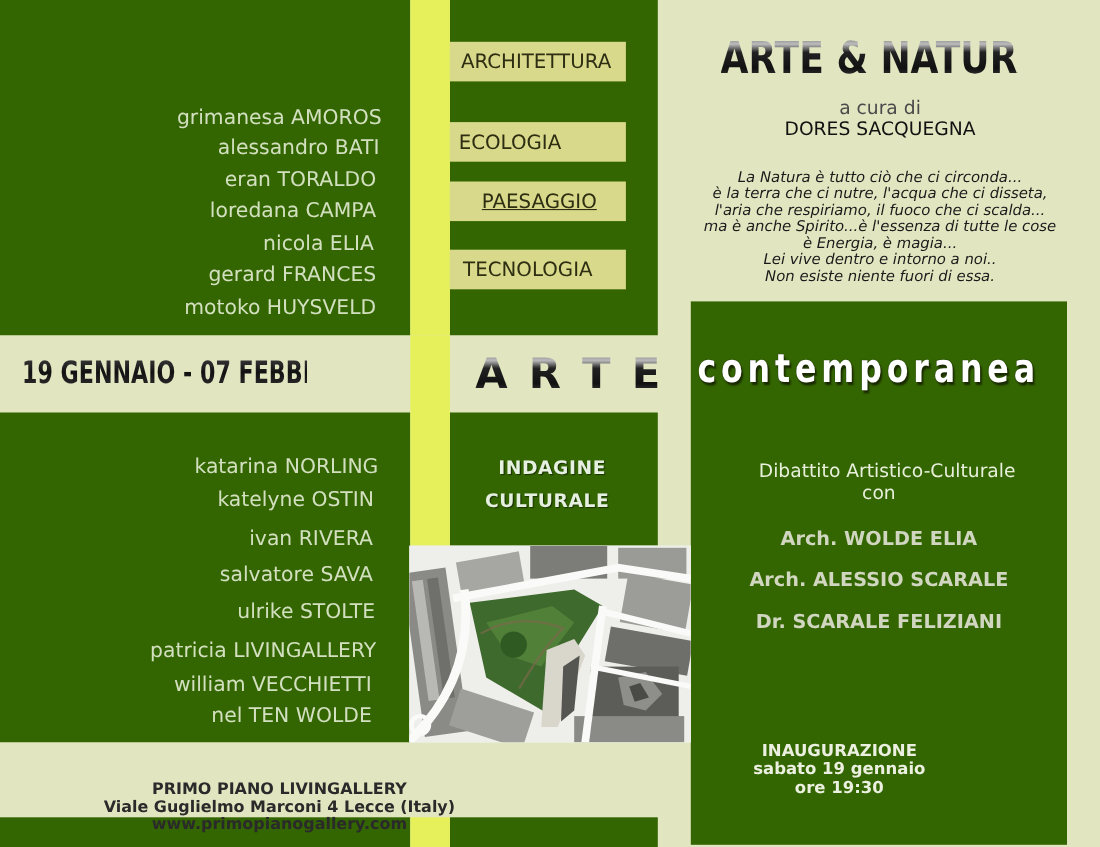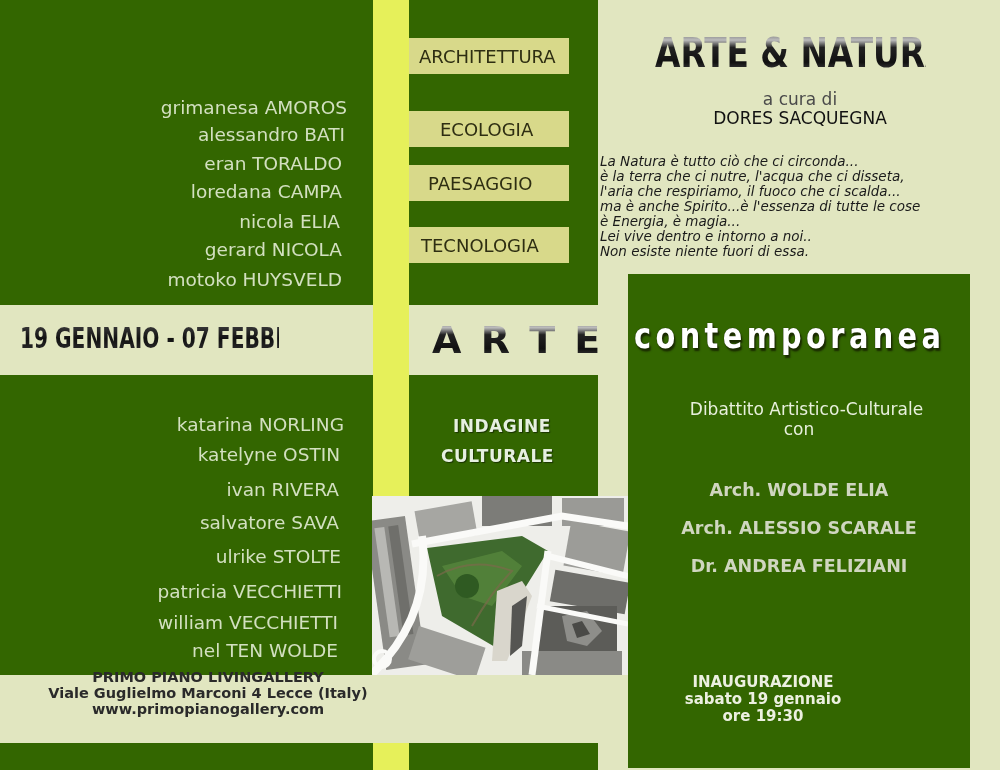--- a/index.html
+++ b/index.html
@@ -12,21 +12,21 @@
   
   .names { right: 0; text-align: right; color: #d3e0c0; font-size: 18.5px; }
   .names div { position: absolute; right: 0; white-space: nowrap; }
 
   .tag { background: #d8d98a; color: #2e2e12; font-size: 18px; display: flex; align-items: center; }
 
   .metal { background: linear-gradient(180deg, #5a5a5a 0%, #bcbcbc 22%, #222 38%, #111 70%, #555 100%);
            -webkit-background-clip: text; background-clip: text; color: transparent; font-weight: bold; }
   .title-main { font-family: "DejaVu Sans", sans-serif; font-weight: bold; font-size: 40px; letter-spacing: 0px; transform: scaleX(0.82); transform-origin: left top; white-space: nowrap; }
 
-  .quote { font-style: italic; color: #1a1a1a; font-size: 13.5px; line-height: 15px; }
+  .quote { font-style: italic; color: #1a1a1a; font-size: 13.5px; line-height: 15px; text-align: center; }
 
   .contemp { color: #ffffff; font-family: "DejaVu Sans", sans-serif; font-weight: bold; font-size: 36px; letter-spacing: 5.5px;
              text-shadow: 2px 3px 2px #1a2a00, 0 0 1px #000; transform: scaleX(0.8); transform-origin: left top; white-space: nowrap; }
 
   .speaker { color: #d0d6c0; font-weight: bold; font-size: 17.5px; text-align: center; position: absolute; left: 0; width: 100%; }
 
   .gallery { color: #2a2a2a; font-weight: bold; font-size: 14.5px; line-height: 16px; text-align: center; }
 
   .map-bg { background: #f3f3f0; overflow: hidden; }
 </style>
@@ -45,31 +45,31 @@
 <div class="abs yellow" style="left:373px;top:305px;width:36px;height:191px;"></div>
 <div class="abs yellow" style="left:373px;top:743px;width:36px;height:27px;"></div>
 <div class="abs green" style="left:628px;top:274px;width:342px;height:494px;"></div>
 
 <div class="abs names" style="left:0;top:0;width:348px;height:305px;">
   <div style="top:97px;right:1px;">grimanesa AMOROS</div>
   <div style="top:124px;right:3px;">alessandro BATI</div>
   <div style="top:153px;right:6px;">eran TORALDO</div>
   <div style="top:181px;right:6px;">loredana CAMPA</div>
   <div style="top:211px;right:8px;">nicola ELIA</div>
-  <div style="top:239px;right:6px;">gerard NICOLA</div>
+  <div style="top:239px;right:6px;">gerard FRANCES</div>
   <div style="top:269px;right:6px;">motoko HUYSVELD</div>
 </div>
 
 <div class="abs tag" style="left:409px;top:38px;width:160px;height:36px;padding-left:10px;box-sizing:border-box;">
   <span>ARCHITETTURA</span>
 </div>
-<div class="abs tag" style="left:409px;top:111px;width:160px;height:36px;padding-left:31px;box-sizing:border-box;">
+<div class="abs tag" style="left:409px;top:111px;width:160px;height:36px;padding-left:8px;box-sizing:border-box;">
   <span>ECOLOGIA</span>
 </div>
-<div class="abs tag" style="left:409px;top:165px;width:160px;height:36px;padding-left:19px;box-sizing:border-box;">
+<div class="abs tag" style="left:409px;top:165px;width:160px;height:36px;padding-left:29px;box-sizing:border-box;text-decoration:underline;">
   <span>PAESAGGIO</span>
 </div>
 <div class="abs tag" style="left:409px;top:227px;width:160px;height:36px;padding-left:12px;box-sizing:border-box;">
   <span>TECNOLOGIA</span>
 </div>
 
 <div class="abs" style="left:655px;top:30px;width:330px;">
   <div class="metal title-main">ARTE &amp; NATURA</div>
 </div>
 <div class="abs" style="left:600px;top:89px;width:400px;text-align:center;font-size:17px;color:#4a4a4a;padding-left:0px;">a cura di</div>
@@ -89,46 +89,46 @@
   <div class="metal" style="font-size:28px;transform:scaleX(0.72);transform-origin:left top;white-space:nowrap;background:linear-gradient(180deg,#444 0%,#111 50%,#333 100%);-webkit-background-clip:text;background-clip:text;color:transparent;">19 GENNAIO - 07 FEBBRAIO 2013</div>
 </div>
 <div class="abs" style="left:432px;top:318px;">
   <div class="metal" style="font-size:38px;letter-spacing:3px;white-space:nowrap;">A R T E</div>
 </div>
 
 <div class="abs" style="left:634px;top:315px;width:400px;">
   <div class="contemp">contemporanea</div>
 </div>
 <div class="abs" style="left:628px;top:399px;width:342px;text-align:center;color:#e8f0dc;font-size:17px;line-height:20px;">
-  <div style="padding-left:15px;">Dibattito Artistico-Culturale</div>
+  <div style="padding-left:15px;margin-top:20px;">Dibattito Artistico-Culturale</div>
   <div>con</div>
 </div>
 <div class="abs" style="left:628px;top:480px;width:342px;height:150px;">
   <div class="speaker" style="top:0px;">Arch. WOLDE ELIA</div>
   <div class="speaker" style="top:38px;">Arch. ALESSIO SCARALE</div>
-  <div class="speaker" style="top:76px;">Dr. ANDREA FELIZIANI</div>
+  <div class="speaker" style="top:76px;">Dr. SCARALE FELIZIANI</div>
 </div>
 <div class="abs" style="left:592px;top:674px;width:342px;text-align:center;color:#ecf0e0;font-weight:bold;font-size:15px;line-height:17px;">
   <div>INAUGURAZIONE</div>
   <div>sabato 19 gennaio</div>
   <div>ore 19:30</div>
 </div>
 
 <div class="abs" style="left:409px;top:416px;width:189px;color:#e6f0e0;font-weight:bold;font-size:17px;letter-spacing:0.5px;text-shadow:1px 1px 1px #1a3300;">
   <div style="padding-left:44px;">INDAGINE</div>
   <div style="padding-left:32px;margin-top:10px;">CULTURALE</div>
 </div>
 
 <div class="abs names" style="left:0;top:375px;width:348px;height:300px;">
   <div style="top:39px;right:4px;">katarina NORLING</div>
   <div style="top:69px;right:8px;">katelyne OSTIN</div>
   <div style="top:104px;right:9px;">ivan RIVERA</div>
   <div style="top:137px;right:9px;">salvatore SAVA</div>
   <div style="top:171px;right:7px;">ulrike STOLTE</div>
-  <div style="top:206px;right:6px;">patricia VECCHIETTI</div>
+  <div style="top:206px;right:6px;">patricia LIVINGALLERY</div>
   <div style="top:237px;right:10px;">william VECCHIETTI</div>
   <div style="top:265px;right:10px;">nel TEN WOLDE</div>
 </div>
 
 <div class="abs map-bg" style="left:372px;top:496px;width:256px;height:179px;">
   <svg width="256" height="179" viewBox="0 0 256 179">
     <rect width="256" height="179" fill="#eeeeea"></rect>
 
     <rect x="4" y="22" width="40" height="150" fill="#8a8a86" transform="rotate(-8 24 100)"></rect>
     <rect x="12" y="30" width="10" height="110" fill="#b8b8b4" transform="rotate(-8 24 100)"></rect>
@@ -157,17 +157,17 @@
 
     <path d="M0,178 Q60,120 50,40" stroke="#fafaf8" stroke-width="8" fill="none"></path>
     <path d="M40,48 L190,20 L256,30" stroke="#fafaf8" stroke-width="7" fill="none"></path>
     <path d="M176,55 L160,179" stroke="#fafaf8" stroke-width="7" fill="none"></path>
     <path d="M176,60 L256,80" stroke="#fafaf8" stroke-width="6" fill="none"></path>
     <path d="M165,110 L256,128" stroke="#fafaf8" stroke-width="5" fill="none"></path>
     <circle cx="10" cy="163" r="8" fill="none" stroke="#fafaf8" stroke-width="4"></circle>
   </svg>
 </div>
 
-<div class="abs gallery" style="left:0;top:669px;width:416px;">
+<div class="abs gallery" style="left:0;top:710px;width:416px;padding-left:46px;">
   <div>PRIMO PIANO LIVINGALLERY</div>
   <div>Viale Guglielmo Marconi 4 Lecce (Italy)</div>
   <div>www.primopianogallery.com</div>
 </div>
 
 </body></html>

